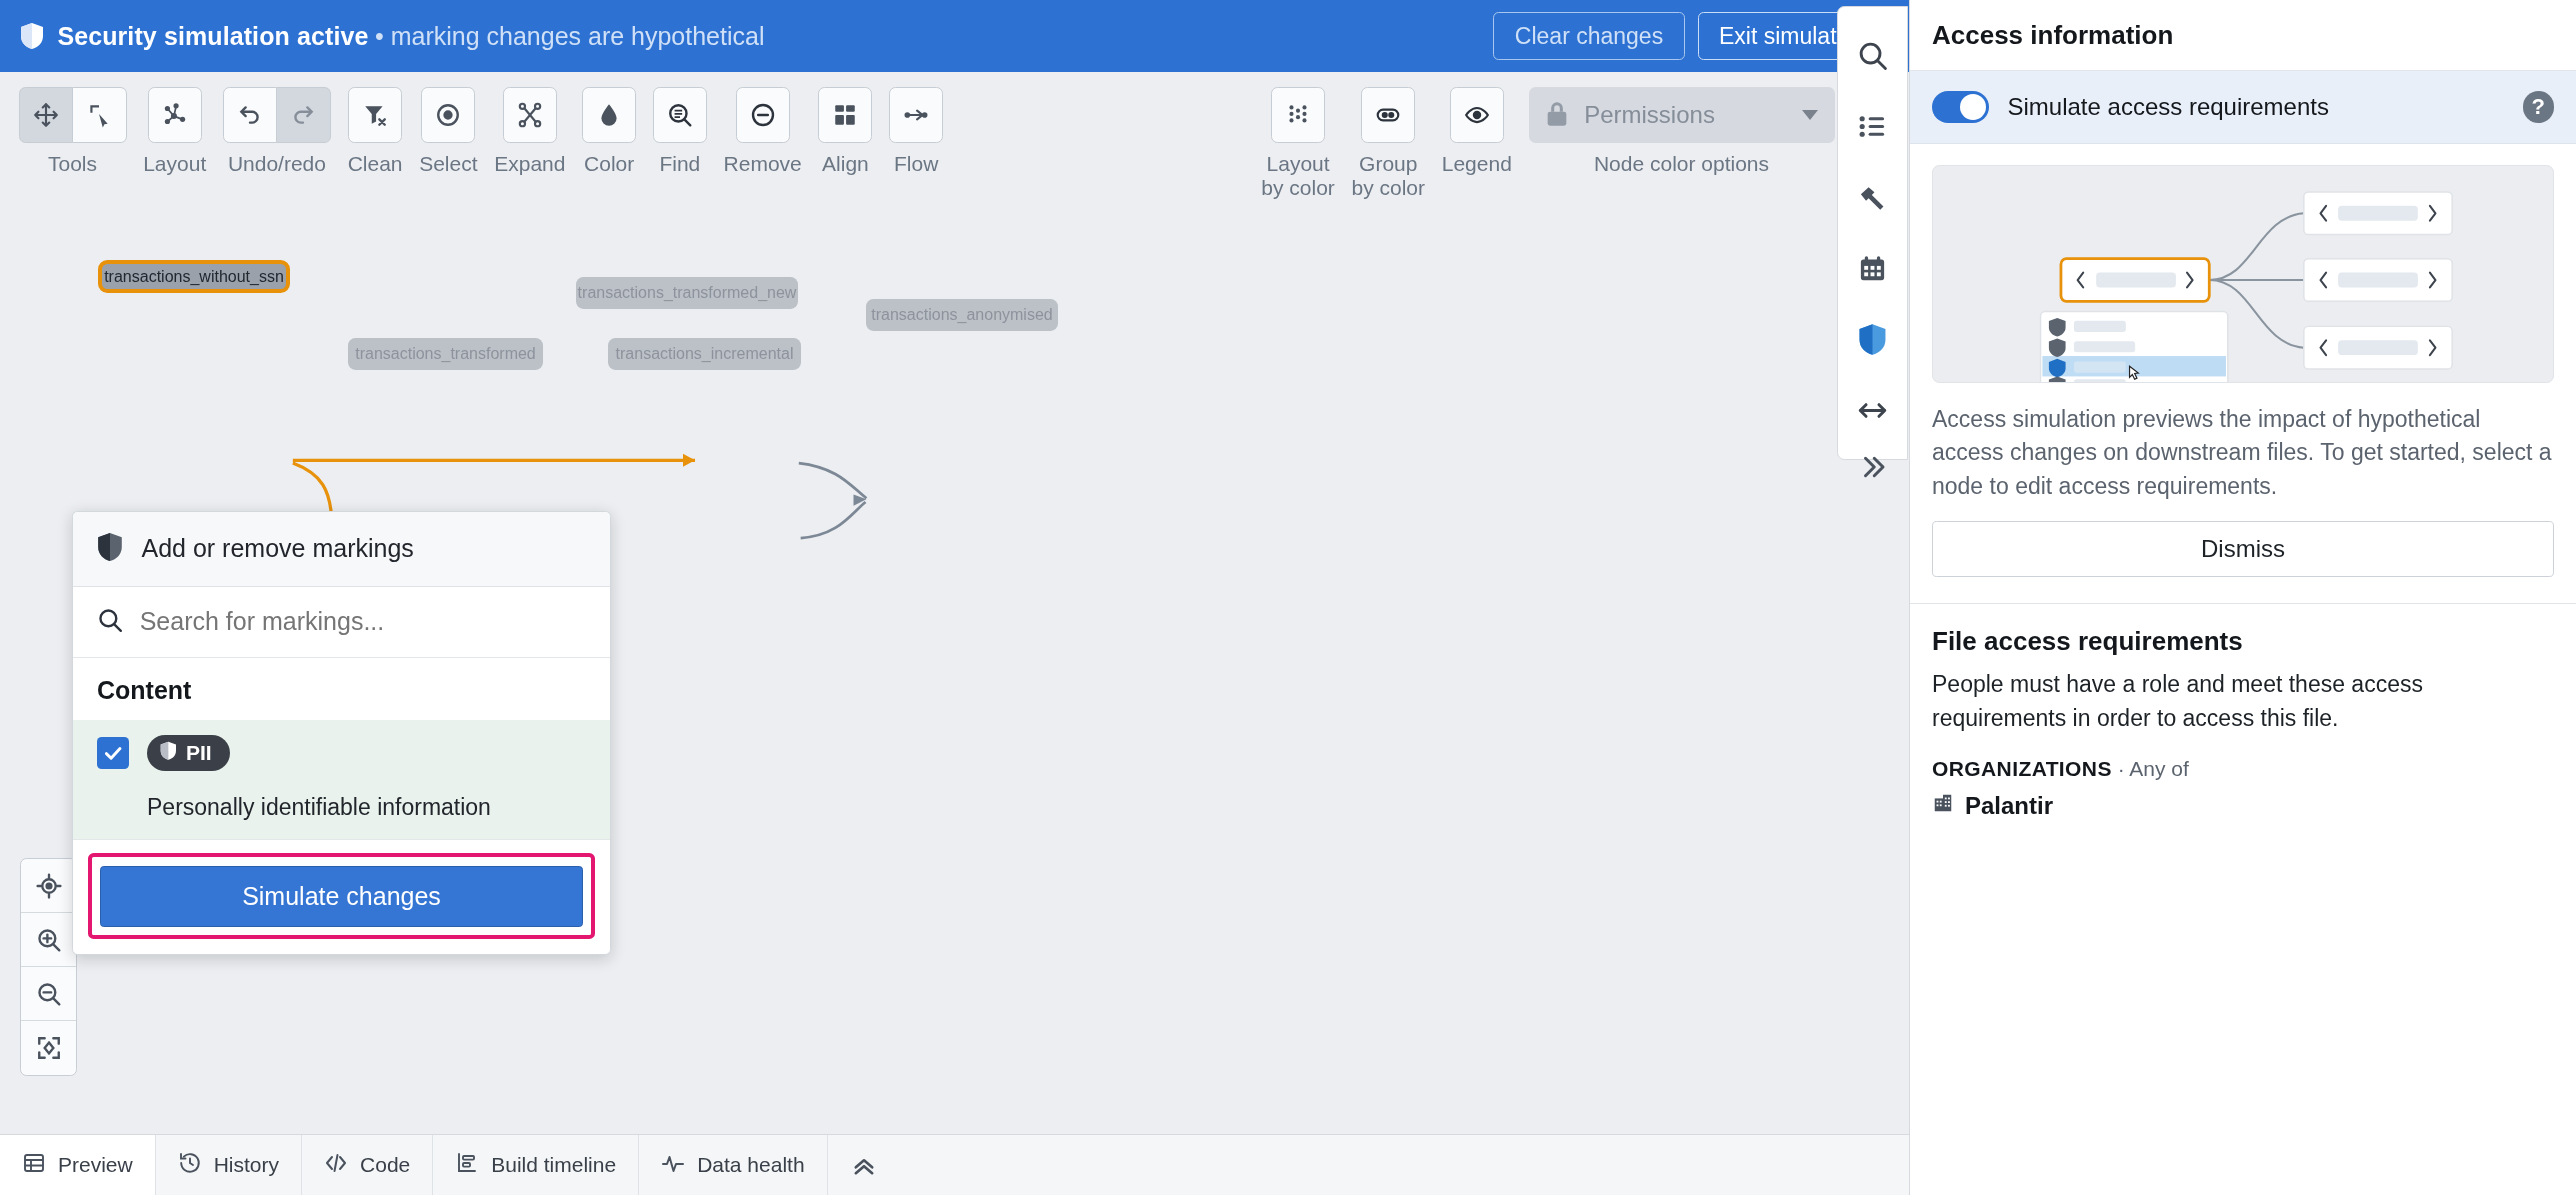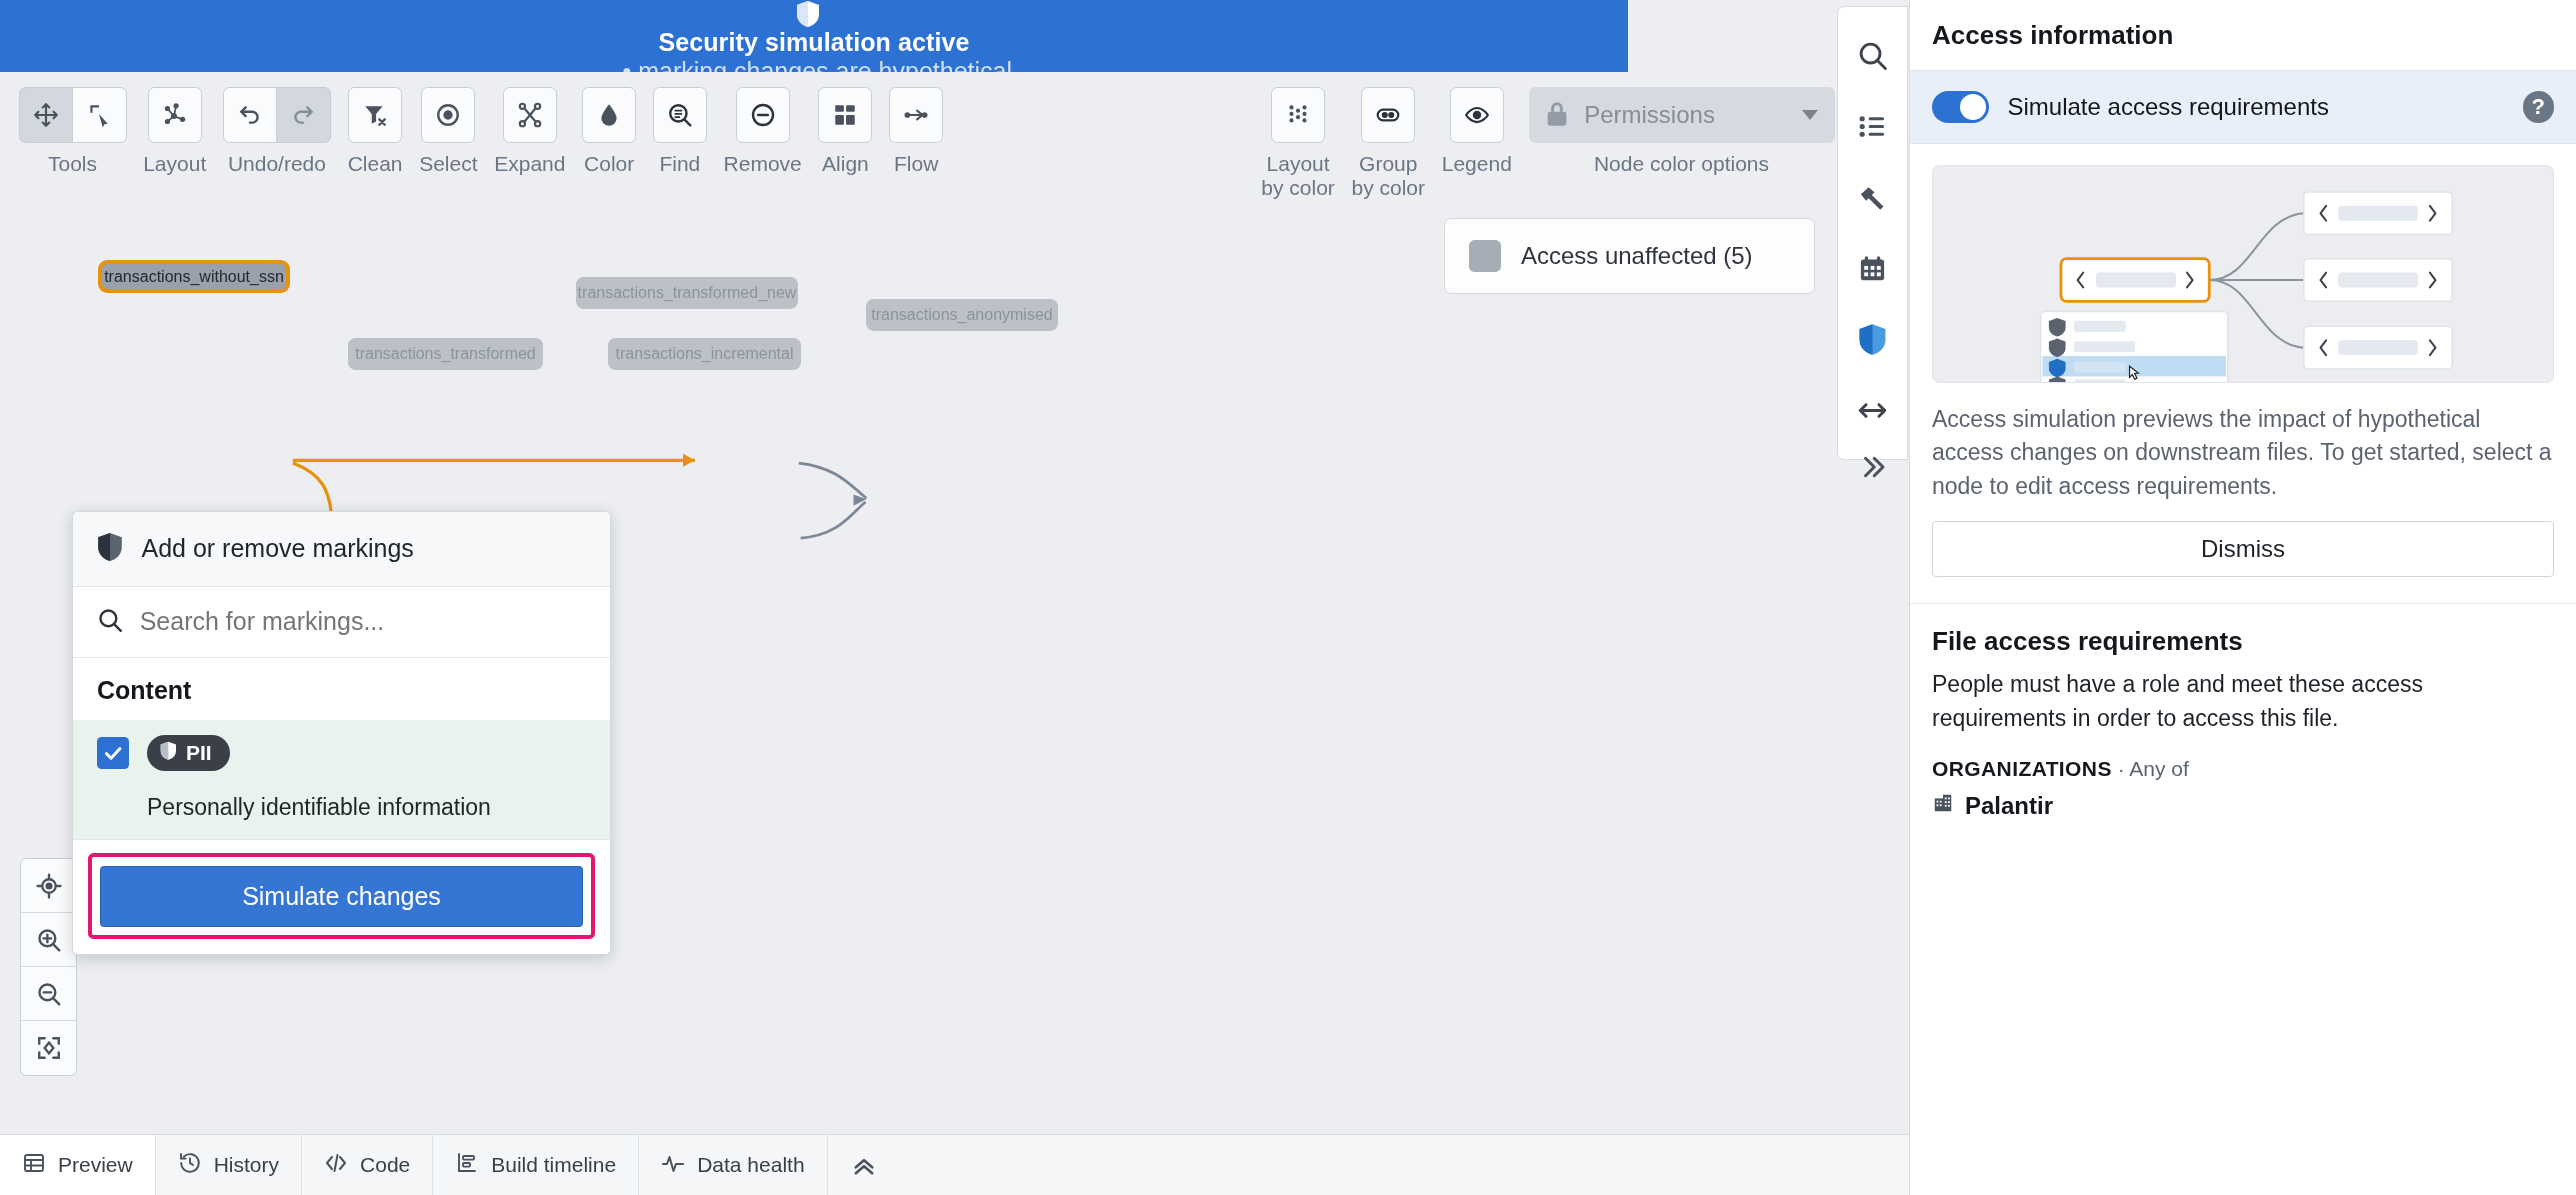--- a/index.html
+++ b/index.html
@@ -9,22 +9,22 @@
     background: #eceef1;
     overflow: hidden;
   }
   .app { position: relative; width: 2576px; height: 1195px; display: flex; }
 
   
   .main-col { position: relative; width: 1909px; height: 1195px; background: #eceef1; overflow: hidden; }
 
   
   .sim-banner {
-    position: absolute; top: 0; left: 0; width: 1628px; height: 72px;
-    background: #2d72d2; display: flex; align-items: center; padding: 0 20.4px; flex-direction: column;
+    position: absolute; top: 0; left: 0; width: 1909px; height: 72px;
+    background: #2d72d2; display: flex; align-items: center; padding: 0 20.4px;
   }
   .sim-banner .shield { width: 24px; height: 28px; margin-right: 13px; flex: none; }
   .sim-title { color: #ffffff; font-size: 25px; font-weight: bold; letter-spacing: 0.1px; }
   .sim-sub  { color: #cfe0f7; font-size: 25px; margin-left: 6.5px; }
   .banner-actions { margin-left: auto; display: flex; gap: 13px; }
   .banner-btn {
     border: 0.9px solid #a8c6ef; border-radius: 5.6px; background: transparent;
     color: #cfe0f7; font-size: 23px; padding: 9.3px 20.4px;
     font-family: "Liberation Sans", sans-serif; cursor: pointer;
   }
@@ -414,24 +414,20 @@
                 </svg>
             </span>
             <span class="permissions-label">Permissions</span>
             <span class="caret"></span>
           </div>
           <div class="tlabel">Node color options</div>
         </div>
       </div>
     </div>
 
-    <div class="legend-card">
-      <span class="legend-swatch"></span>
-      <span class="legend-text">Access unaffected (5)</span>
-    </div>
 
     <div class="canvas">
       <svg class="svg-edges" viewBox="0 0 2060 1024">
 
         <path d="M316 297 H750" stroke="#e8910a" stroke-width="3.5" fill="none"></path>
         <path d="M750 297 l-13 -7 v14 z" fill="#e8910a"></path>
 
         <path d="M316 300 C 348 312, 356 330, 358 360" stroke="#e8910a" stroke-width="3.5" fill="none"></path>
 
         <path d="M862 300 C 905 305, 918 325, 935 338" stroke="#7d8896" stroke-width="3" fill="none"></path>

